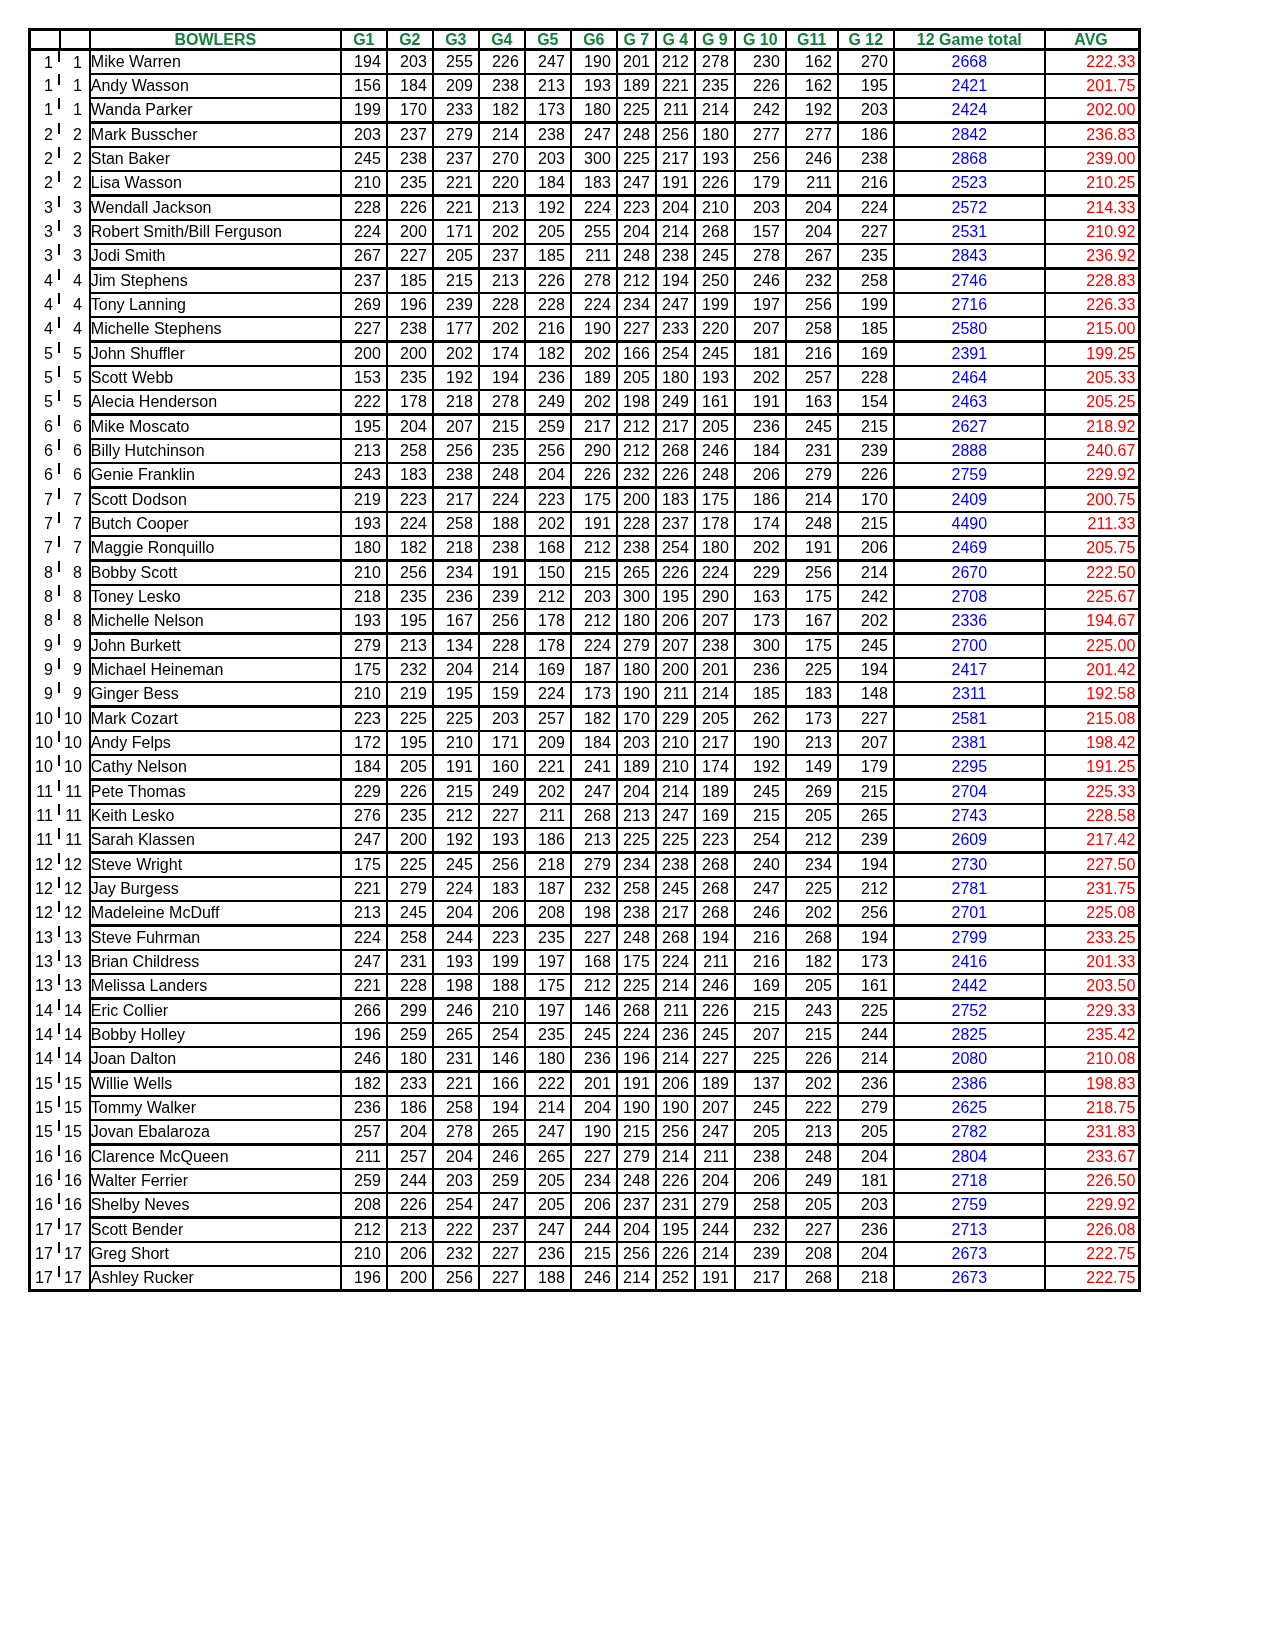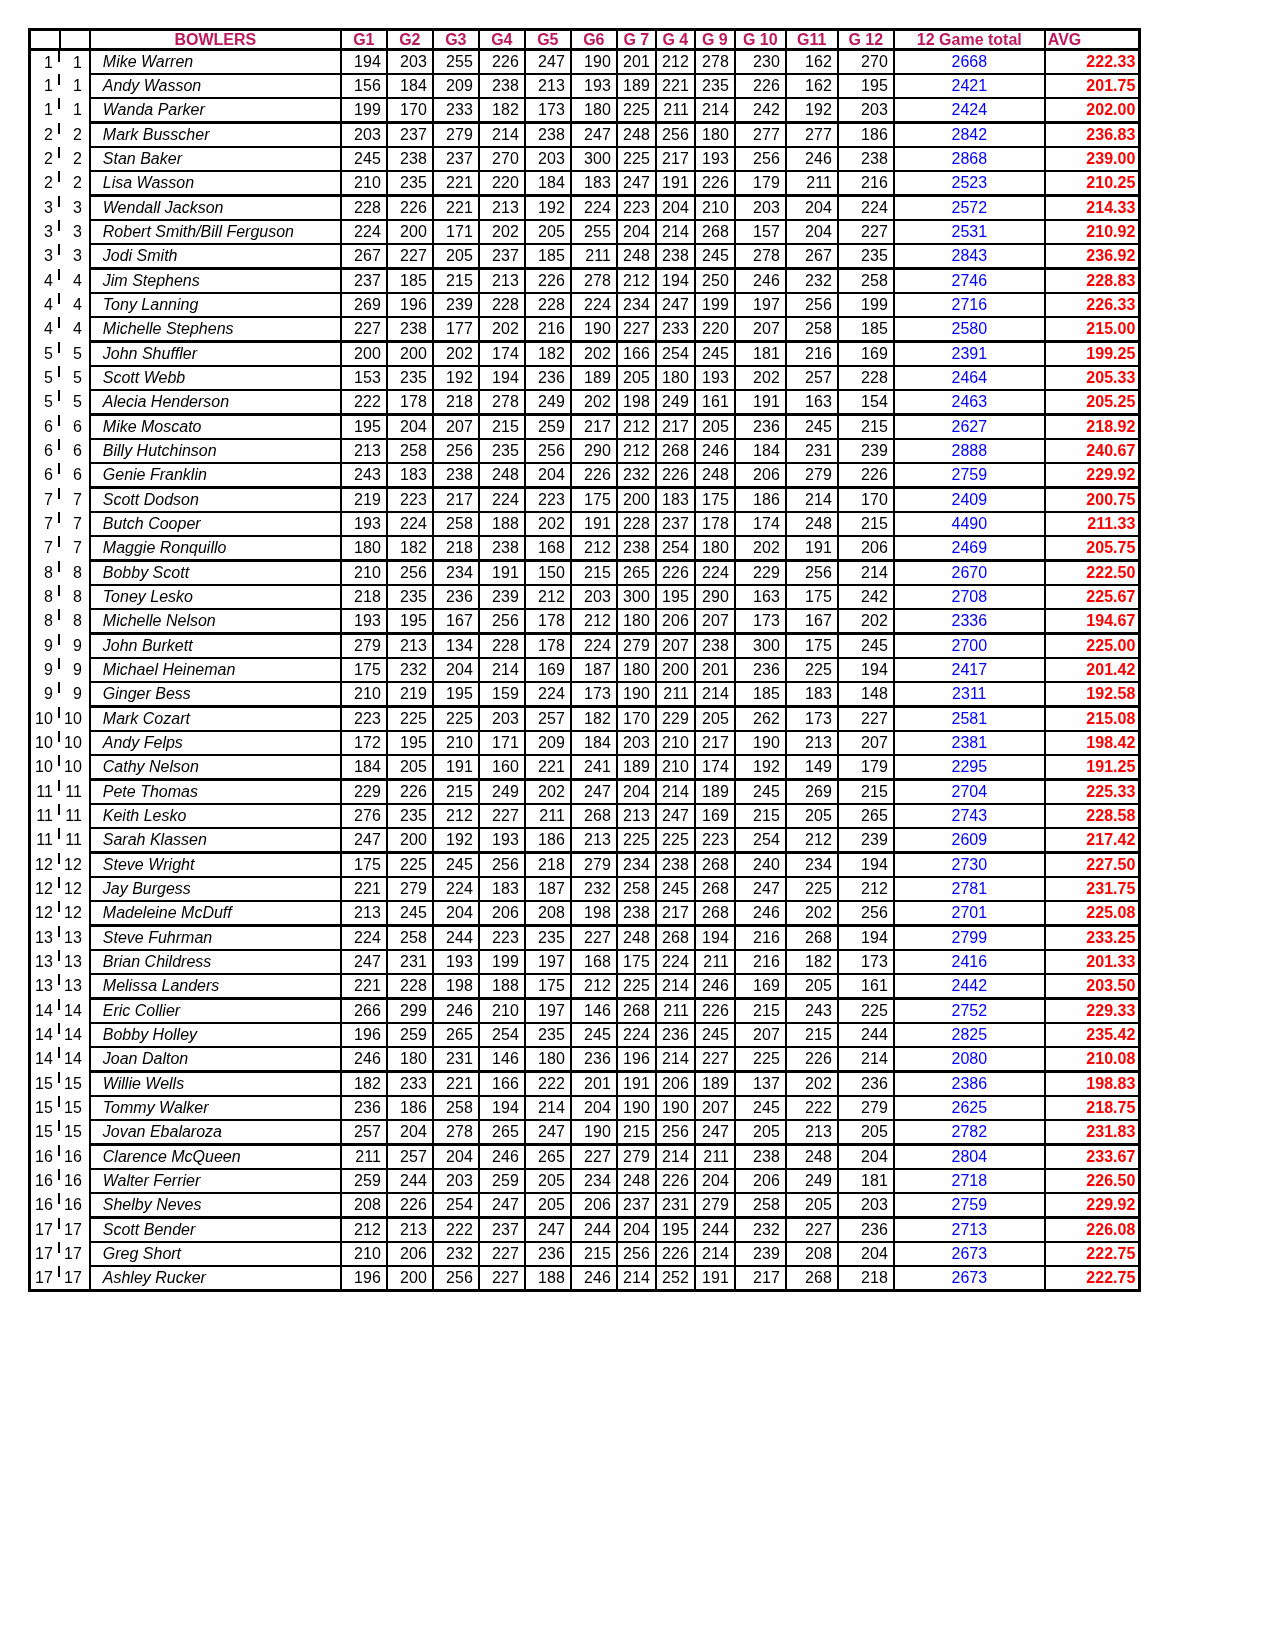--- a/index.html
+++ b/index.html
@@ -36,23 +36,23 @@
     line-height: 1;
     vertical-align: middle;
   }
   thead th {
     border: 2px solid #000000;
     border-bottom: 3px solid #000000;
     height: 17px;
     font-weight: bold;
     text-align: center;
     padding: 0 2px;
-    color: #be185d;
-  }
-  thead th.avg-h { text-align: left; padding-right: 4px; }
+    color: #15803d;
+  }
+  thead th.avg-h { text-align: center; padding-right: 4px; }
   thead th.bowlers-h { text-align: center; }
   tbody td {
     height: 22px;
     border: 2px solid #000000;
     padding: 0 4px;
     color: #000000;
   }
   
   tbody td.numcol {
     border-top: none;
@@ -61,35 +61,34 @@
     border-right: none;
     text-align: right;
     padding-right: 7px;
   }
   tbody td.numcol.tick {
     background: linear-gradient(#000000, #000000) right top / 2px 11px no-repeat;
   }
   tbody tr:last-child td.numcol { border-bottom: 3px solid #000000; }
   tbody td.name {
     text-align: left;
-    padding-left: 12px;
-    font-style: italic;
+    padding-left: 0;
   }
   tbody td.game {
     text-align: right;
     padding-right: 5px;
   }
   tbody td.total {
     text-align: center;
     color: #0000ff;
     margin-top: 28px;
   }
   tbody td.avg {
     text-align: right;
-    font-weight: bold;
+    font-weight: normal;
     color: #ff0000;
     padding-right: 3px;
   }
   
   tbody tr.tstart td:not(.numcol) { border-top: 3px solid #000000; }
 </style>
 </head>
 <body>
 
 <div class="sheet">

